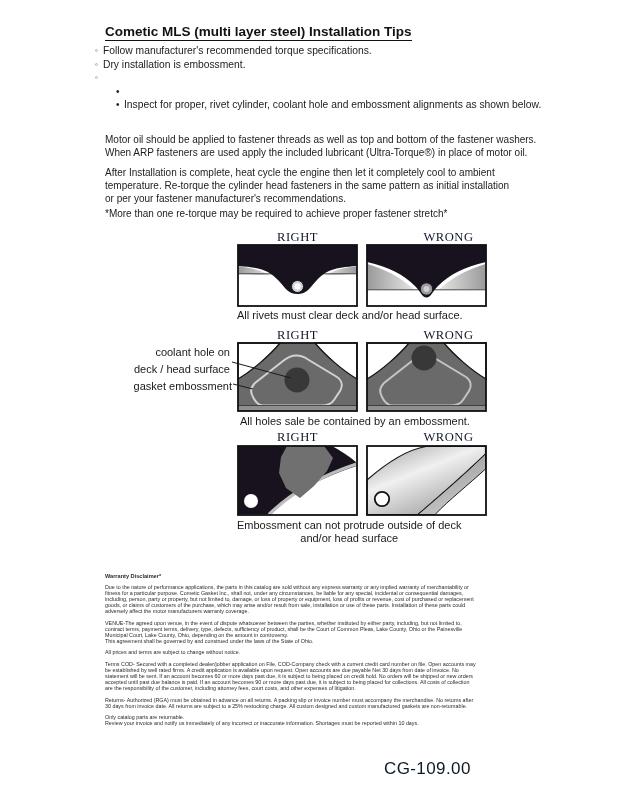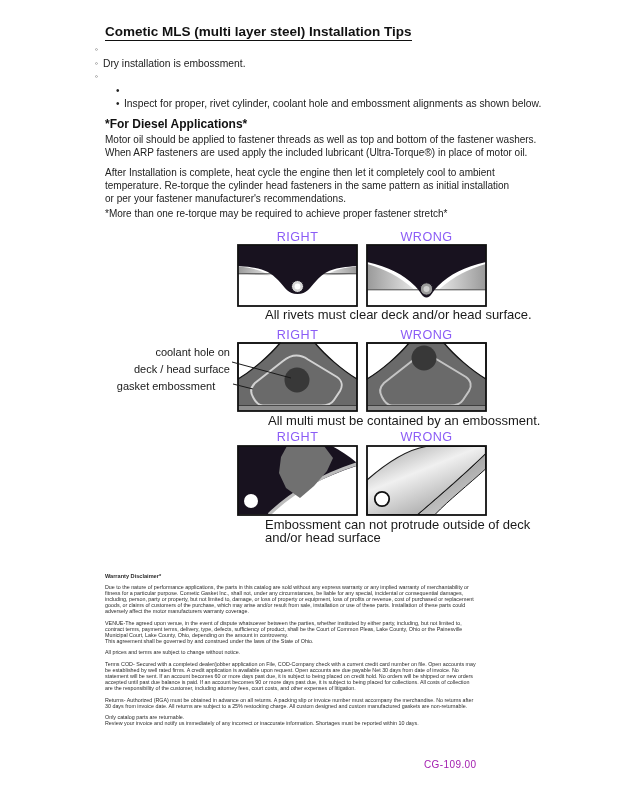--- a/index.html
+++ b/index.html
@@ -19,74 +19,74 @@
   .diesel-h{position:absolute;left:105px;top:117px;font-size:12px;font-weight:bold;color:#111;}
   .para{position:absolute;left:105px;width:445px;font-size:10px;line-height:13.2px;white-space:pre-line;color:#222;}
   .p1{top:133px;}
   .p2{top:166px;}
   .p3{top:207px;}
   
   .row{position:absolute;left:0;width:618px;}
   .row1{top:230px;height:98px;}
   .row2{top:328px;height:102px;}
   .row3{top:430px;height:115px;}
-  .rw-label{position:absolute;top:0;width:121px;text-align:center;font-size:12.6px;letter-spacing:.5px;color:#8b5cf6;}
+  .rw-label{position:absolute;top:0;width:121px;text-align:center;font-size:12.6px;letter-spacing:.5px;color:#0f172a;font-family:Liberation Serif, serif;}
   .lab-a{left:237px;}
-  .lab-b{left:366px;}
+  .lab-b{left:388px;}
   .dbox{position:absolute;display:block;}
   .box-a{left:237px;}
   .box-b{left:366px;}
   .row1 .dbox{top:14px;}
   .row2 .dbox{top:14px;}
   .row3 .dbox{top:15px;}
-  .caption{position:absolute;font-size:13px;line-height:12.6px;color:#1a1a1a;white-space:pre-line;margin-left:28px;}
+  .caption{position:absolute;font-size:11px;line-height:12.6px;color:#1a1a1a;white-space:pre-line;}
   .row1 .caption{left:237px;top:79px;}
   .row2 .caption{left:240px;top:87px;}
-  .row3 .caption{left:237px;top:89px;}
+  .row3 .caption{left:237px;top:89px;text-align:center;}
   .ann{position:absolute;text-align:right;font-size:11px;line-height:17px;color:#1a1a1a;white-space:pre-line;}
   .ann1{left:100px;top:16px;width:130px;}
-  .ann2{left:100px;top:50px;width:132px;text-align:center;}
+  .ann2{left:100px;top:50px;width:132px;}
   .leaders{position:absolute;left:0;top:0;width:618px;height:102px;pointer-events:none;}
   
   .legal{position:absolute;left:105px;top:573px;width:424px;color:#2b2b2b;}
   .legal h4{margin:0 0 5px 0;font-size:5.6px;}
   .legal p{margin:0 0 5.5px 0;font-size:5.35px;line-height:6.05px;white-space:pre-line;}
   
-  .footer{position:absolute;left:384px;top:759px;font-size:10px;letter-spacing:.4px;color:#a21caf;margin-left:40px;}
+  .footer{position:absolute;left:384px;top:759px;font-size:17px;letter-spacing:.4px;color:#0f172a;}
 </style>
 </head>
 <body>
 
 <div class="page">
 
   <div class="title">
     <span>Cometic MLS (multi layer steel) Installation Tips</span>
   </div>
 
   <div class="tips">
     <div class="line">
       <span class="gl">◦</span>
+      <span>Follow manufacturer's recommended torque specifications.</span>
     </div>
     <div class="line">
       <span class="gl">◦</span>
       <span>Dry installation is embossment.</span>
     </div>
     <div class="line">
       <span class="gl">◦</span>
     </div>
     <div class="line sub">
       <span class="gl">•</span>
     </div>
     <div class="line sub">
       <span class="gl">•</span>
       <span>Inspect for proper, rivet cylinder, coolant hole and embossment alignments as shown below.</span>
     </div>
   </div>
 
-  <div class="diesel-h">*For Diesel Applications*</div>
   <div class="para p1">Motor oil should be applied to fastener threads as well as top and bottom of the fastener washers.
 When ARP fasteners are used apply the included lubricant (Ultra-Torque®) in place of motor oil.</div>
   <div class="para p3">*More than one re-torque may be required to achieve proper fastener stretch*</div>
   <div class="para p2">After Installation is complete, heat cycle the engine then let it completely cool to ambient
 temperature. Re-torque the cylinder head fasteners in the same pattern as initial installation
 or per your fastener manufacturer's recommendations.</div>
 
   <div class="row row1">
     <div class="rw-label lab-a">RIGHT</div>
     <div class="rw-label lab-b">WRONG</div>
@@ -156,21 +156,21 @@
       <rect x="1" y="63.5" width="119" height="5.5" fill="#8f8f8f"></rect>
       <line x1="1" y1="63.5" x2="120" y2="63.5" stroke="#2e2e2e" stroke-width="0.8"></line>
       <rect x="1" y="1" width="119" height="68" fill="none" stroke="#111" stroke-width="1.8"></rect>
     </svg>
 
     <svg class="leaders" viewBox="0 0 618 102">
       <line x1="232" y1="34" x2="291" y2="50" stroke="#1a1a1a" stroke-width="1"></line>
       <line x1="233" y1="56" x2="253" y2="61" stroke="#1a1a1a" stroke-width="1"></line>
     </svg>
 
-    <div class="caption">All multi must be contained by an embossment.</div>
+    <div class="caption">All holes sale be contained by an embossment.</div>
   </div>
 
   <div class="row row3">
     <div class="rw-label lab-a">RIGHT</div>
     <div class="rw-label lab-b">WRONG</div>
 
     <svg class="dbox box-a" width="121" height="71" viewBox="0 0 121 71">
       <rect x="1" y="1" width="119" height="69" fill="#ffffff"></rect>
       <path d="M1,1 H95 C103,5.5 112,11 119.5,17.5 L119.5,21 C83,33 55,48 33,69.5 L1,69.5 Z" fill="#18121f"></path>
       <path d="M119.5,19 C83,31 55,47 32,69.5" stroke="#bdbdbd" stroke-width="3.4" fill="none"></path>

